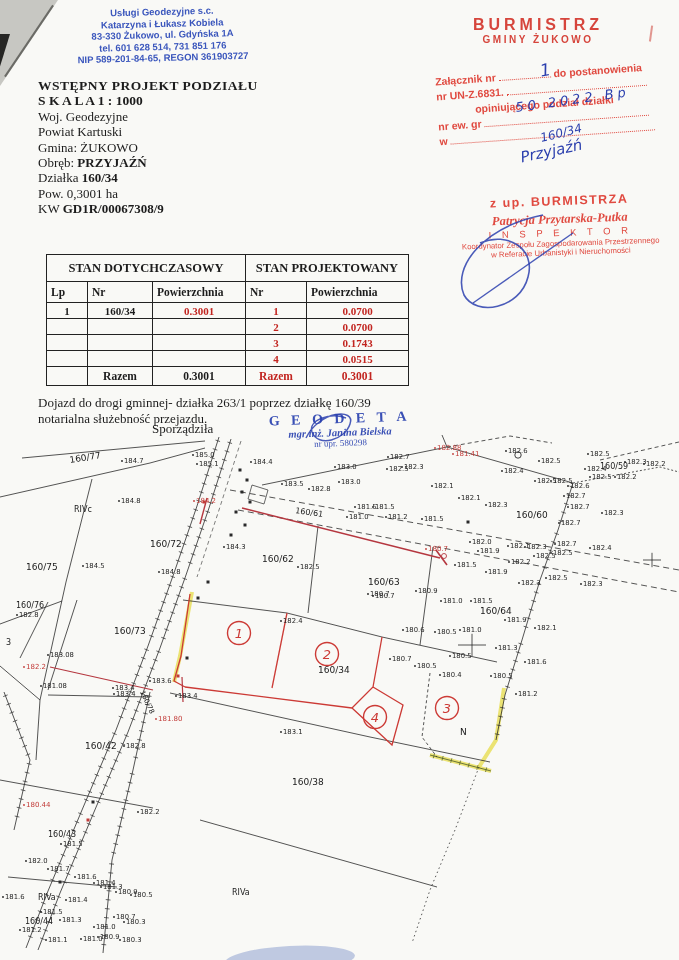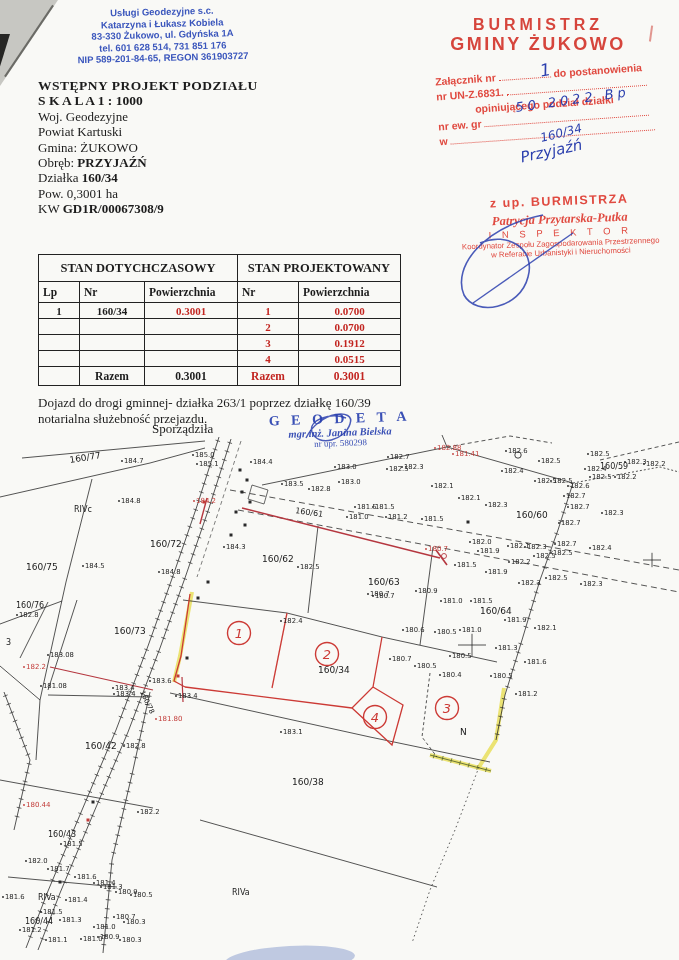--- a/index.html
+++ b/index.html
@@ -10,42 +10,42 @@
   .fold{width:0;height:0;border-left:58px solid #c7c7c2;border-bottom:86px solid transparent;left:0;top:0;}
   .fold-shadow{left:-6px;top:34px;width:0;height:0;border-left:16px solid #262624;border-bottom:52px solid transparent;}
   .fold-line{left:-14px;top:40px;width:86px;height:2px;background:#6b6b66;transform:rotate(-56deg);}
   
   .stamp-surveyor{left:50px;top:6px;width:225px;color:#2b49b8;font-family:"Liberation Sans",sans-serif;
       font-size:9.5px;font-weight:bold;text-align:center;line-height:11.5px;transform:rotate(-1.5deg);opacity:.92;}
   
   .stamp-mayor{left:448px;top:16px;width:180px;color:#d6453c;font-family:Liberation Sans, sans-serif;
       text-align:center;font-weight:bold;}
   .stamp-mayor .l1{font-size:16px;letter-spacing:4px;}
-  .stamp-mayor .l2{font-size:18px;letter-spacing:2.5px;}
+  .stamp-mayor .l2{font-size:10px;letter-spacing:2.5px;}
   
   .stamp-attach{left:437px;top:66px;width:242px;color:#e04a40;font-family:"Liberation Sans",sans-serif;
       font-size:10.5px;font-weight:bold;transform:rotate(-4deg);line-height:15px;}
   .stamp-attach .dots{display:inline-block;border-bottom:1.5px dotted #e04a40;height:9px;}
   .hand{position:absolute;color:#2b3fae;font-family:"DejaVu Sans",sans-serif;font-style:italic;}
   
   .stamp-inspector{left:446px;top:194px;width:228px;color:#e04a40;text-align:center;transform:rotate(-2deg);
       font-family:"Liberation Sans",sans-serif;}
   .stamp-inspector .l1{font-size:12.5px;font-weight:bold;letter-spacing:1.5px;}
   .stamp-inspector .nm{font-size:12.5px;font-style:italic;font-weight:bold;font-family:"Liberation Serif",serif;margin-top:4px;}
   .stamp-inspector .tt{font-size:9.5px;letter-spacing:4px;}
   .stamp-inspector .r1{font-size:7.8px;margin-top:1px;}
   .stamp-inspector .r2{font-size:7.8px;}
   
   .docheader{left:38px;top:78px;width:400px;font-size:13px;line-height:15.4px;}
   .docheader .title{font-weight:bold;font-size:13.5px;letter-spacing:.5px;}
   .docheader .scale{font-weight:bold;font-size:13.5px;}
   .docheader b{font-weight:bold;}
   
   .tblwrap{left:38px;top:254px;}
-  table.division{border-collapse:collapse;font-size:11.5px;font-weight:bold;font-family:"Liberation Serif",serif;}
+  table.division{border-collapse:collapse;font-size:11.5px;font-weight:bold;font-family:"Liberation Serif",serif;margin-left:8px;}
   table.division td,table.division th{border:1px solid #222;padding:0 4px;white-space:nowrap;}
   table.division .h1{font-size:12.5px;height:26px;text-align:center;}
   table.division .h2 td{height:20px;}
   table.division .dr td{height:15px;text-align:center;font-size:11px;}
   table.division .rz td{height:18px;text-align:center;}
   .red{color:#c22520;}
   .sep{border-left:1.6px solid #222 !important;}
   
   .notes{left:38px;top:395px;width:460px;font-size:13px;line-height:15.5px;}
   .prepared{left:152px;top:421px;font-size:13px;}
@@ -159,21 +159,21 @@
             <td></td>
             <td></td>
             <td class="red sep">2</td>
             <td class="red">0.0700</td>
           </tr>
           <tr class="dr">
             <td></td>
             <td></td>
             <td></td>
             <td class="red sep">3</td>
-            <td class="red">0.1912</td>
+            <td class="red">0.1743</td>
           </tr>
           <tr class="dr">
             <td></td>
             <td></td>
             <td></td>
             <td class="red sep">4</td>
             <td class="red">0.0515</td>
           </tr>
           <tr class="rz">
             <td></td>

